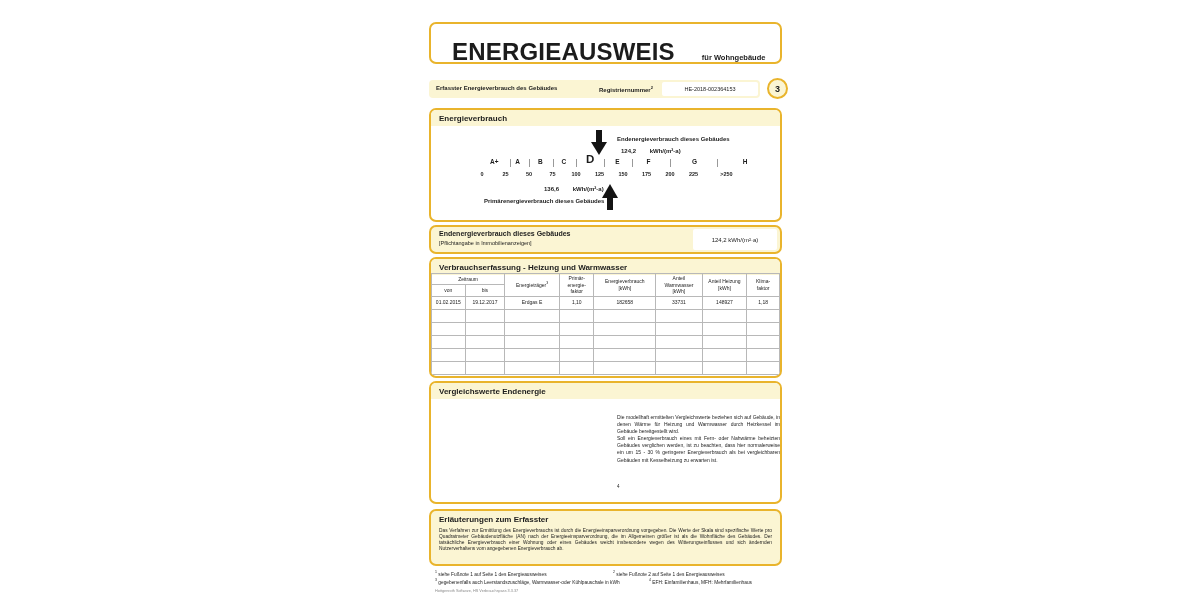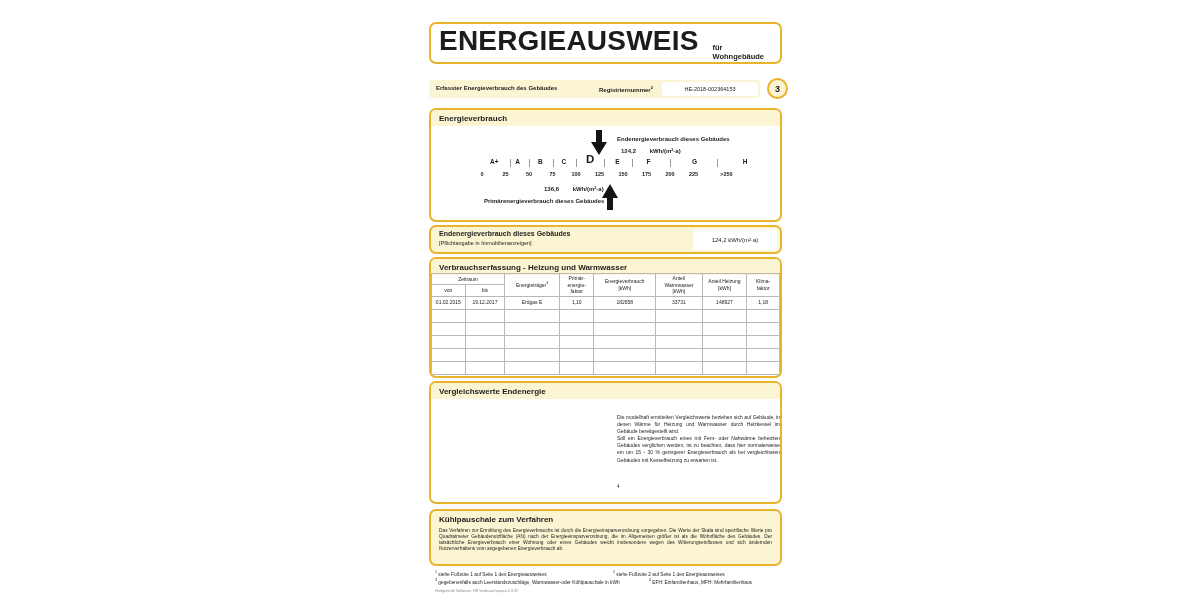--- a/index.html
+++ b/index.html
@@ -12,21 +12,21 @@
           font-family:"Liberation Sans",sans-serif;color:var(--ink);}
   .doc{position:absolute;left:427px;top:8px;width:360px;height:588px;background:#fff;}
 
   .goldbox{position:absolute;left:2px;width:353px;border:2.5px solid var(--gold);
            border-radius:7px;background:#fff;box-sizing:border-box;overflow:hidden;}
   .sectionhead{background:var(--cream);font-size:8px;font-weight:bold;padding:4px 8px 3px;}
 
   
   .titlebox{top:14px;height:42px;padding:3px 8px;}
   .titlerow{display:flex;align-items:baseline;}
-  .titlerow h1{margin:0;font-size:28px;line-height:1;letter-spacing:.2px;font-weight:bold;}
+  .titlerow h1{margin:13px;font-size:24px;line-height:1;letter-spacing:.2px;font-weight:bold;}
   .subtitle{font-size:7.5px;font-weight:bold;margin-left:14px;}
   .lawline{font-size:5.5px;margin-top:2px;}
   .lawline sup{font-size:4px;}
   .lawdate{margin-left:26px;}
 
   
   .regstrip{position:absolute;left:2px;top:72px;width:331px;height:18px;background:var(--cream);border-radius:4px;}
   .reg-left{position:absolute;left:7px;top:5px;font-size:6px;font-weight:bold;white-space:nowrap;}
   .reg-label{position:absolute;left:170px;top:5px;font-size:6px;font-weight:bold;}
   .reg-label sup{font-size:4px;}
@@ -258,21 +258,21 @@
               <td>&nbsp;</td>
               <td>&nbsp;</td>
               <td>&nbsp;</td>
               <td>&nbsp;</td>
             </tr>
           </tbody>
         </table>
     </div>
 
     <div class="goldbox explbox">
-      <div class="sectionhead">Kühlpauschale zum Verfahren</div>
+      <div class="sectionhead">Erläuterungen zum Erfasster</div>
       <p class="expl-text">Das Verfahren zur Ermittlung des Energieverbrauchs ist durch die Energieeinsparverordnung vorgegeben. Die Werte der Skala sind spezifische Werte pro Quadratmeter Gebäudenutzfläche (AN) nach der Energieeinsparverordnung, die im Allgemeinen größer ist als die Wohnfläche des Gebäudes. Der tatsächliche Energieverbrauch einer Wohnung oder eines Gebäudes weicht insbesondere wegen des Witterungseinflusses und sich ändernden Nutzerverhaltens vom angegebenen Energieverbrauch ab.</p>
     </div>
 
     <div class="fn" style="left:8px;top:562px;"><sup>1</sup> <span>siehe Fußnote 1 auf Seite 1 des Energieausweises</span></div>
     <div class="fn" style="left:186px;top:562px;"><sup>2</sup> <span>siehe Fußnote 2 auf Seite 1 des Energieausweises</span></div>
     <div class="fn" style="left:8px;top:570px;"><sup>3</sup> <span>gegebenenfalls auch Leerstandszuschläge, Warmwasser-oder Kühlpauschale in kWh</span></div>
     <div class="fn" style="left:222px;top:570px;"><sup>4</sup> <span>EFH: Einfamilienhaus, MFH: Mehrfamilienhaus</span></div>
 
     <div class="footer">Hottgenroth Software, HS Verbrauchspass 3.3.37</div>
   </div>

